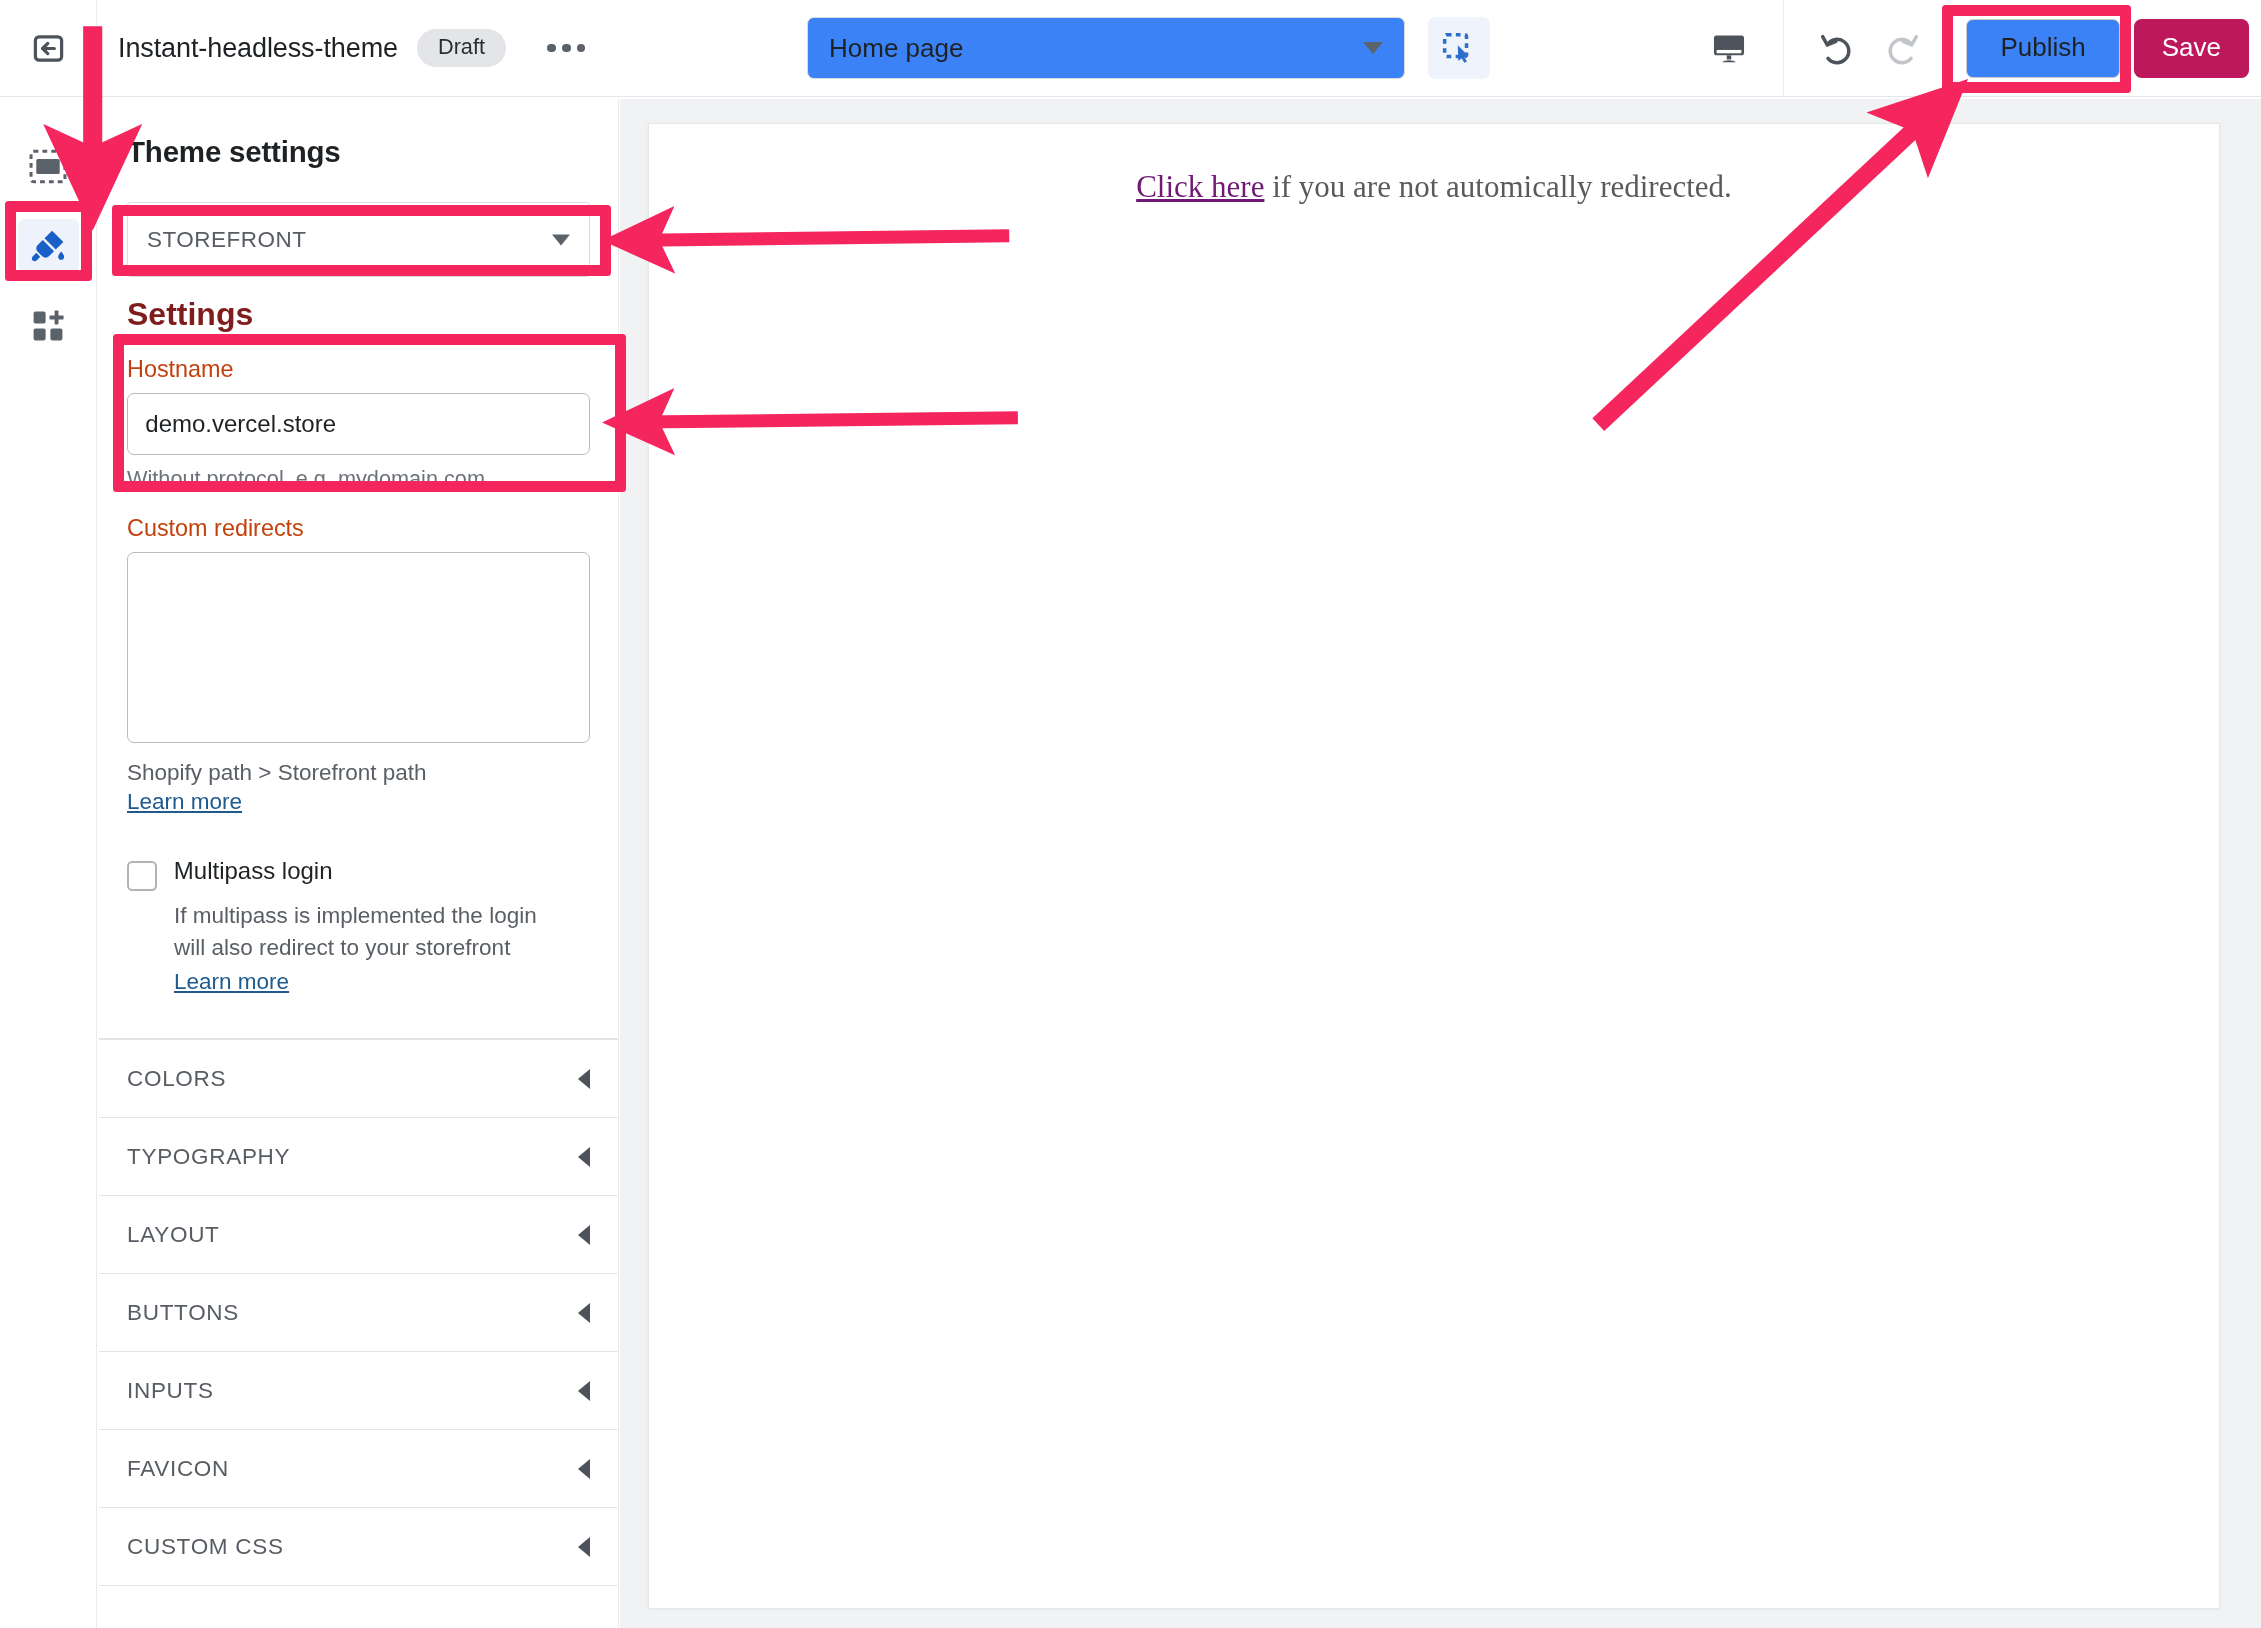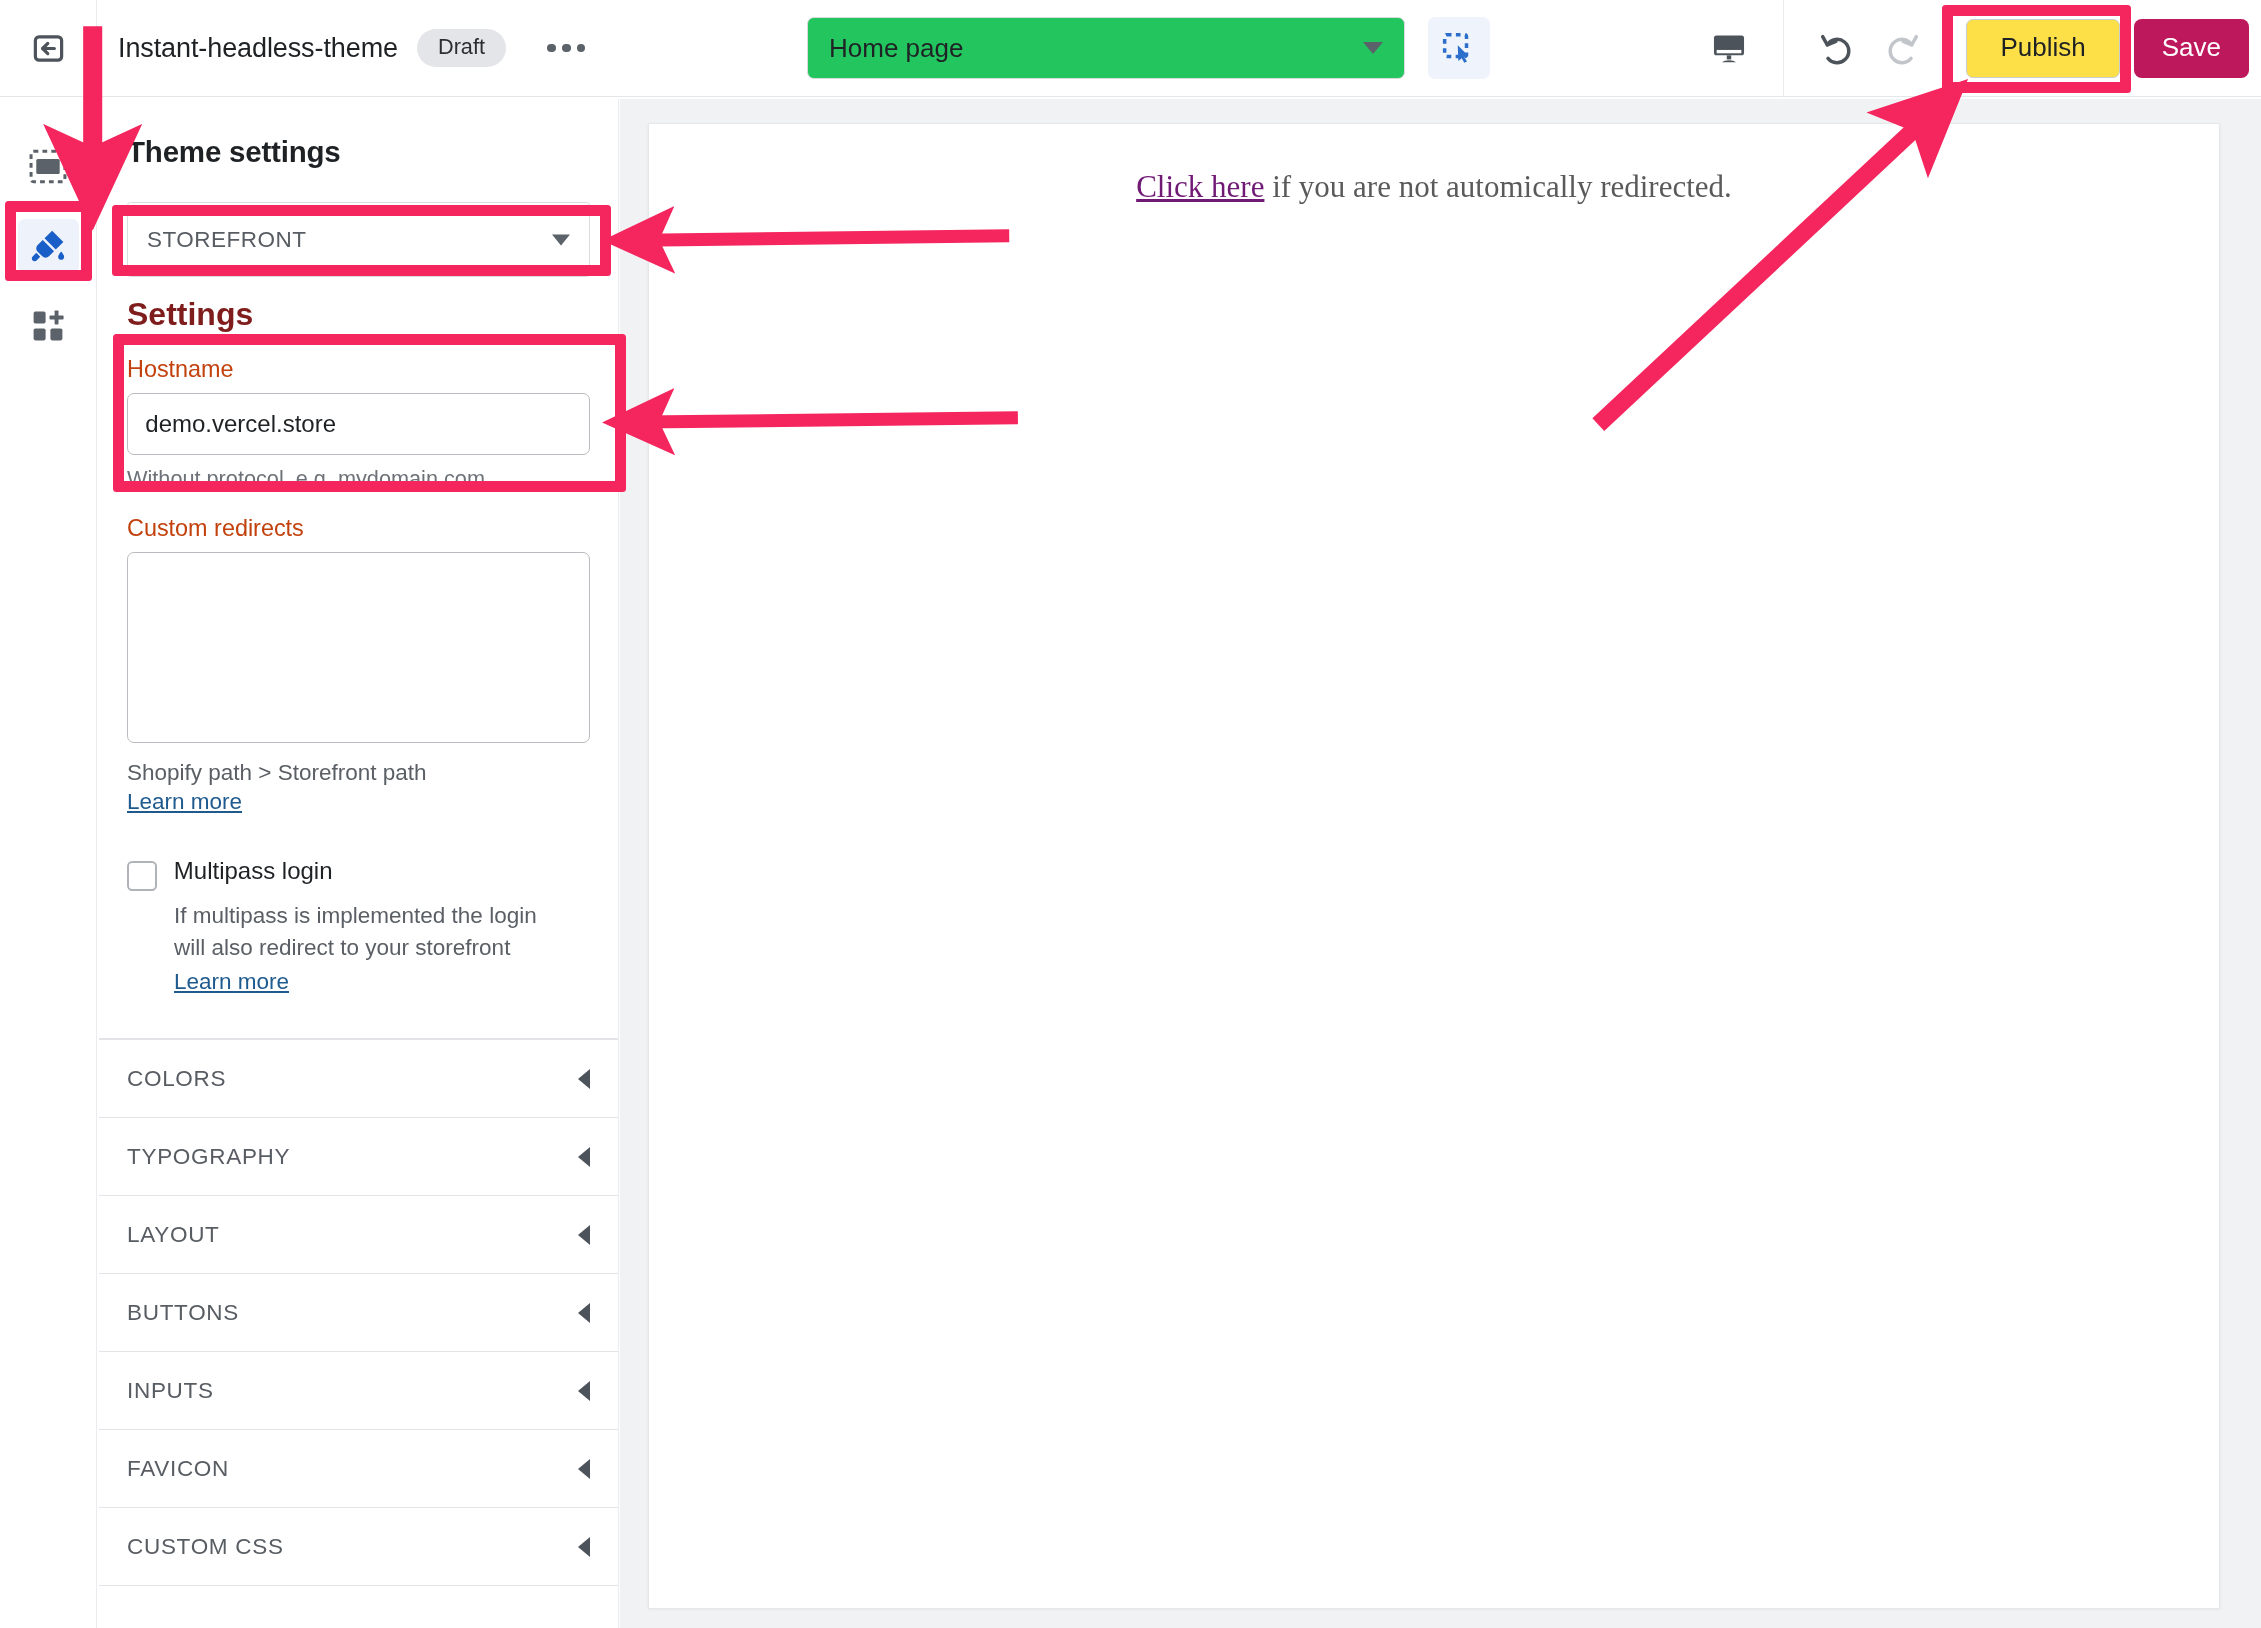--- a/index.html
+++ b/index.html
@@ -91,21 +91,21 @@
     display: flex;
     align-items: center;
     gap: 22.5px;
   }
 
   .page-select {
     width: 598px;
     height: 62px;
     border: 1.7px solid #d9dbde;
     border-radius: 7px;
-    background: #22c55e;
+    background: #3b82f6;
     display: flex;
     align-items: center;
     padding: 0 21px;
     cursor: pointer;
     position: relative;
   }
   .page-select .label {
     font-size: 26px;
     color: #1f2225;
   }
@@ -160,21 +160,21 @@
     padding: 0 22.5px 0 26px;
   }
 
   .publish-wrap {
     position: relative;
     padding: 0 14px;
   }
   .publish-btn {
     border: 1.7px solid #c9ccd0;
     border-radius: 7px;
-    background: #fde047;
+    background: #3b82f6;
     font-size: 26px;
     color: #1f2225;
     padding: 13px 33px 14.7px 33px;
     cursor: pointer;
     font-family: "Liberation Sans", sans-serif;
     line-height: 1.1;
   }
 
   .save-btn {
     background: #be185d;

